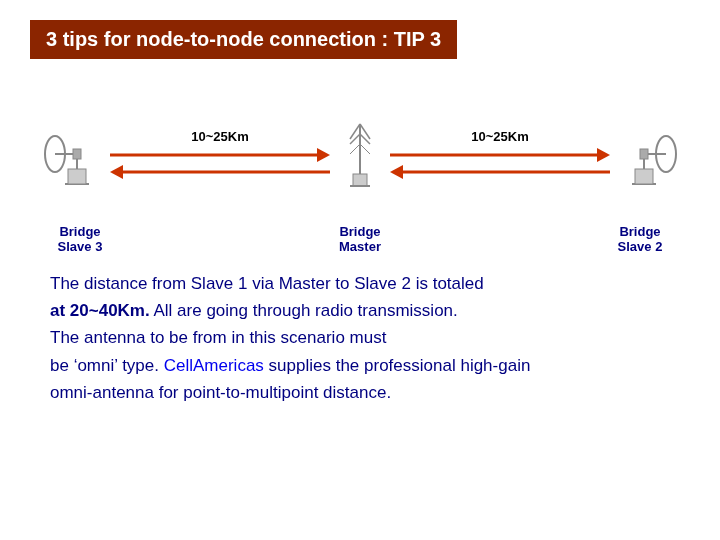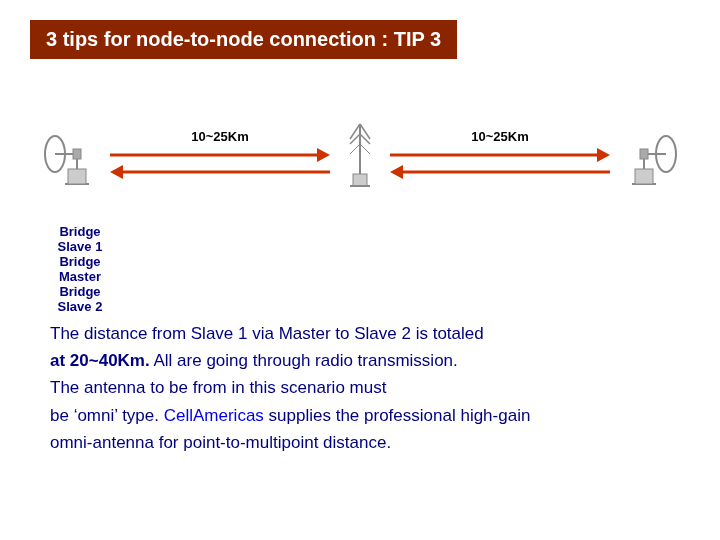--- a/index.html
+++ b/index.html
@@ -122,22 +122,21 @@
       border-bottom: 7px solid transparent;
       border-right: 13px solid #cc3300;
       transform: translateY(-50%);
     }
 
     .labels-row {
       display: flex;
       align-items: flex-start;
       justify-content: space-between;
       padding: 0 10px;
-      margin-bottom: 6px;
-      flex-direction: column;
+      margin-bottom: 16px;
     }
 
     .node-label {
       font-size: 13px;
       font-weight: bold;
       color: #000080;
       text-align: center;
       width: 80px;
     }
 
@@ -242,21 +241,21 @@
         <rect x="12" y="50" width="18" height="15" fill="#ccc" stroke="#888" stroke-width="1"></rect>
       </svg>
     </div>
 
   </div>
 
   
   <div class="labels-row">
     <div class="node-label">
       <span>Bridge</span><br>
-      <span>Slave 1</span>
+      <span>Slave 3</span>
     </div>
     <div class="middle-label">
       <span>Bridge</span><br>
       <span>Master</span>
     </div>
     <div class="node-label">
       <span>Bridge</span><br>
       <span>Slave  2</span>
     </div>
   </div>

